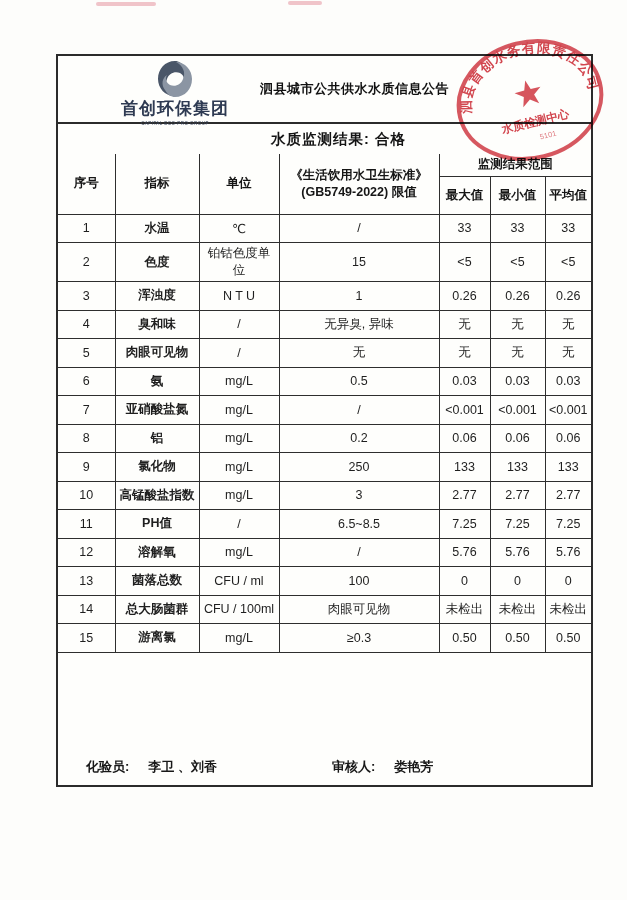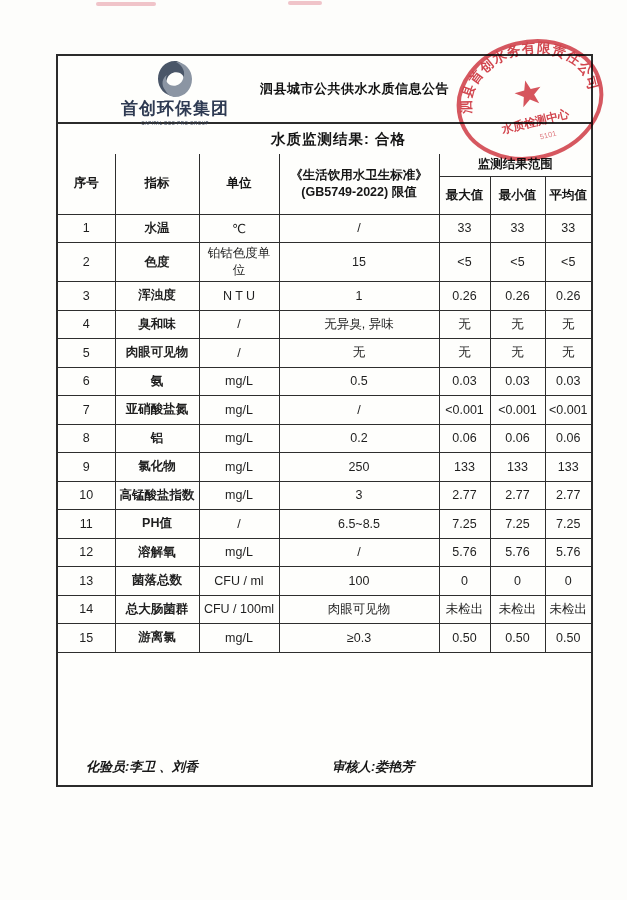--- a/index.html
+++ b/index.html
@@ -61,21 +61,21 @@
   .results tbody td:nth-child(2) { font-weight:700; }
   .results td:first-child, .results th:first-child { border-left:none; }
   .results td:last-child,  .results th:last-child  { border-right:none;margin-top:28px; }
   .results thead tr.group th { border-top:none; }
   .results tbody tr:last-child td { border-bottom:1.6px solid #2e2e2e; }
   .limit-hdr { font-size:12px; }
 
   
   .footer { flex:1; display:flex; align-items:flex-end; padding:0 0 9px 28px;
             font-size:13px; font-weight:600; color:#181818; }
-  .sig-block { display:flex; gap:0;font-style:italic; }
+  .sig-block { display:flex; gap:19px; }
   .sig-left { width:246px; }
 
   
   .stamp { position:absolute; left:445px; top:26px; width:170px; height:150px;
            mix-blend-mode:multiply; opacity:.92; pointer-events:none; }
 
   
   .scan-mark { position:absolute; height:4px; background:rgba(215,90,110,.35); border-radius:2px; }
 </style>
 </head>

